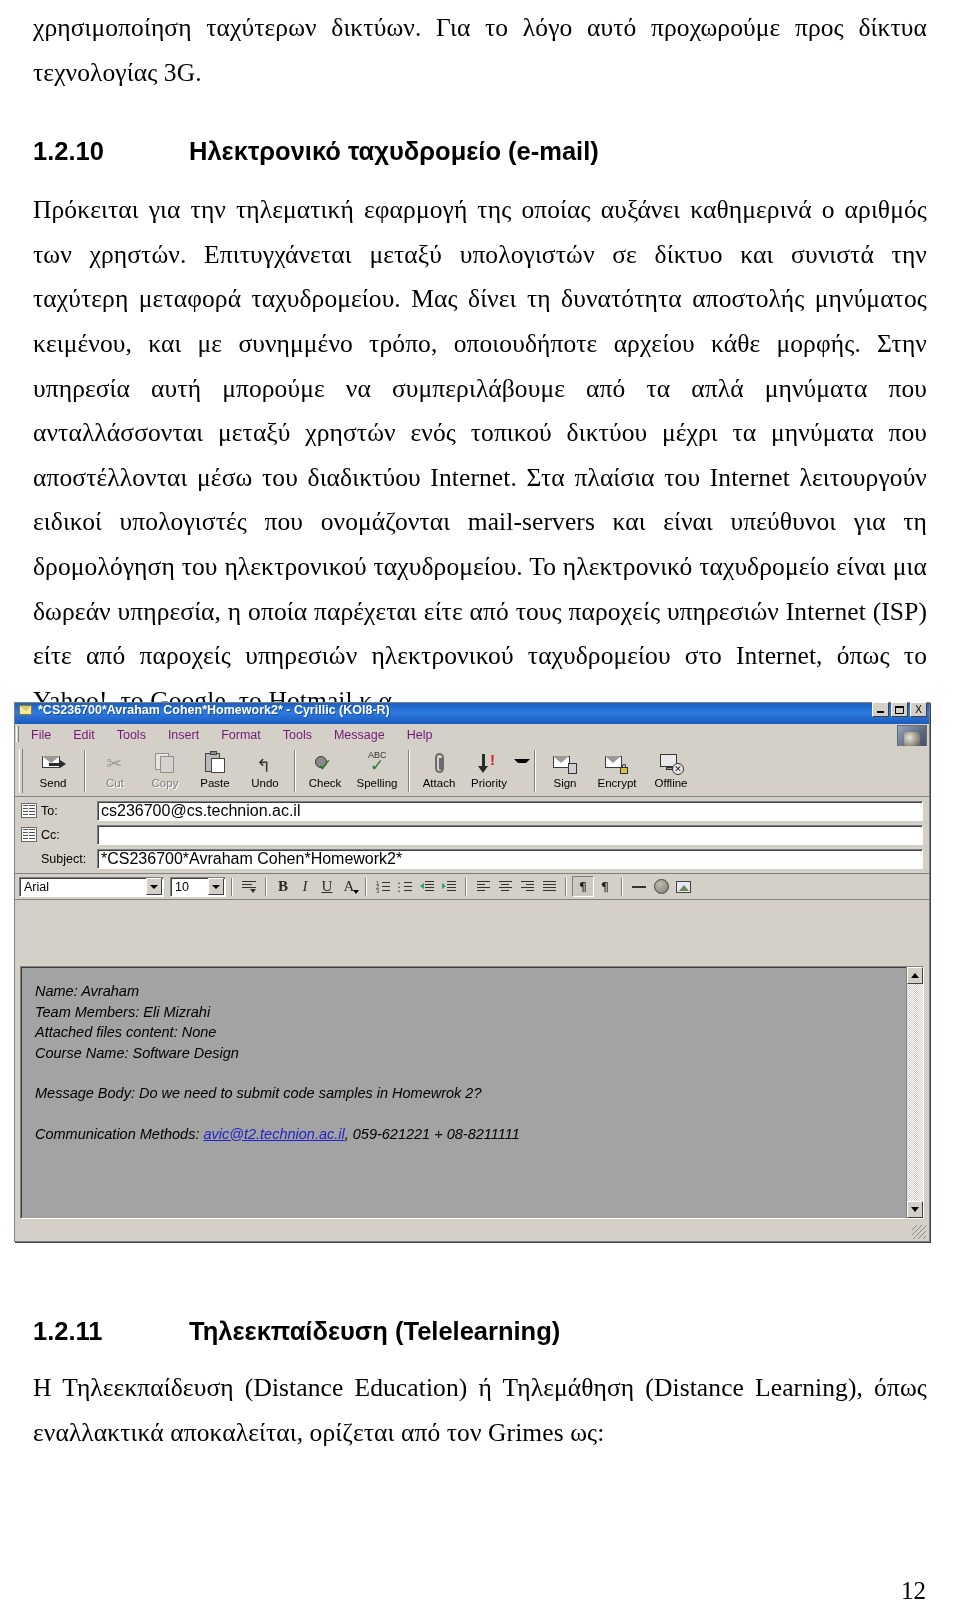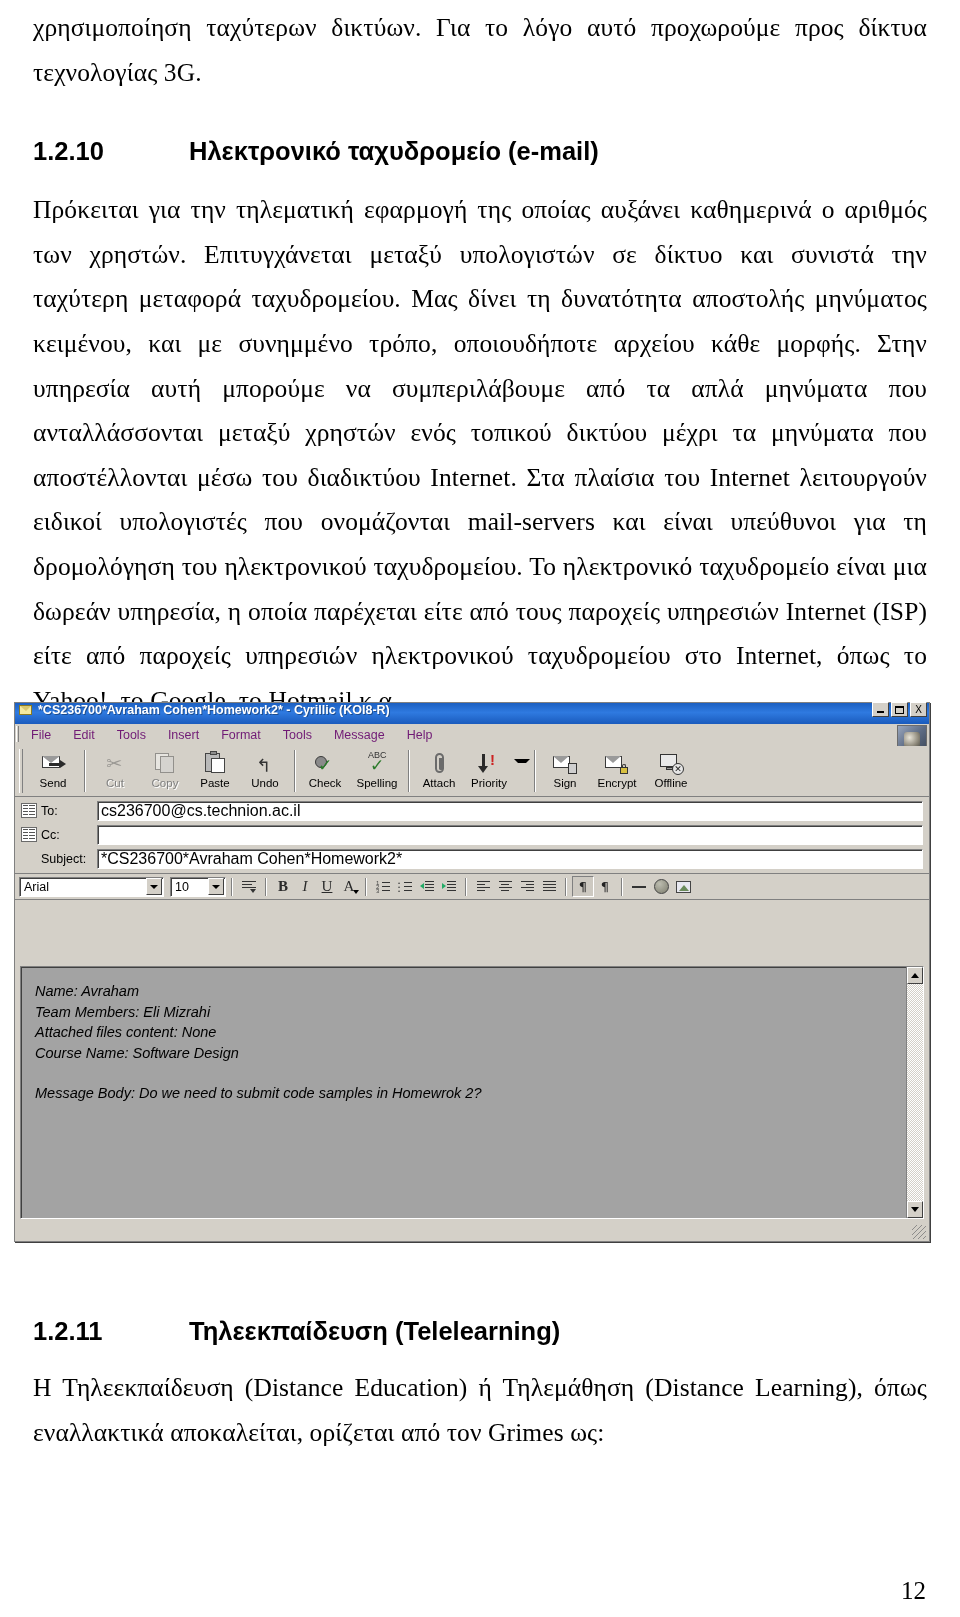--- a/index.html
+++ b/index.html
@@ -919,20 +919,21 @@
 
     <div class="editor-wrap">
       <div class="editor-body">
         <div>Name: Avraham</div>
         <div>Team Members: Eli Mizrahi</div>
         <div>Attached files content: None</div>
         <div>Course Name: Software Design</div>
         <div class="blank"></div>
         <div><span>Message Body: Do we need to submit code samples in Homewrok 2?</span></div>
         <div class="blank"></div>
+        <div><span>Communication Methods: </span><a class="mail" href="#">avic@t2.technion.ac.il</a><span>, 059-621221 + 08-8211111</span></div>
       </div>
       <div class="vscroll">
         <div class="sb-btn up">
             <i></i>
           </div>
         <div class="sb-track"></div>
         <div class="sb-btn down">
             <i></i>
           </div>
       </div>

